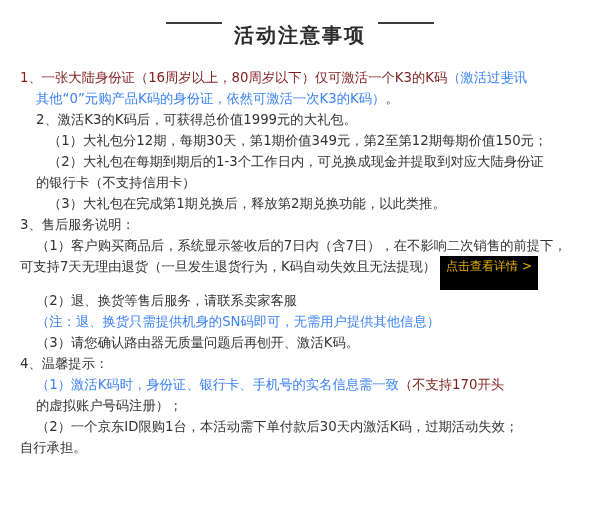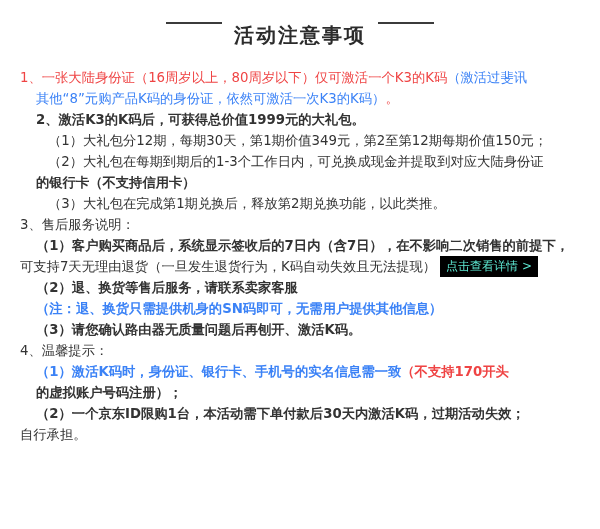--- a/index.html
+++ b/index.html
@@ -46,33 +46,33 @@
   .body {
     font-size: 13.3px;
     line-height: 21px;
   }
   .line {
     display: block;
     white-space: nowrap;
     letter-spacing: 0px;
   }
   .lvl0 { margin-left: 6px; }
-  .lvl1 { margin-left: 22px; font-weight: bold; }
+  .lvl1 { margin-left: 22px; }
   .lvl2 { margin-left: 34px; }
   .hang { margin-left: 22px; }
   .red { color: #3b82f6; }
-  .blk { color: #ef4444; }
+  .blk { color: #7f1d1d; }
   
   .detail-btn {
     display: inline-block;
     background: #000000;
-    color: #5eead4;
+    color: #eab308;
     font-size: 12px;
     line-height: 16px;
-    padding: 2px 6px 3px 6px;
+    padding: 2px 6px 16px 6px;
     margin-left: 4px;
     vertical-align: 1px;
     cursor: pointer;
     white-space: nowrap;
   }
   .sp { display: inline-block; text-align: center; }
 </style>
 </head>
 <body>
 
@@ -83,21 +83,21 @@
     <div class="title-text">活动注意事项</div>
     <div class="title-rule"></div>
   </div>
 
   <div class="body">
 
     <div class="line lvl0">
       <span class="blk">1、一张大陆身份证（16周岁以上，80周岁以下）仅可激活一个K3的K码</span><span class="red">（激活过斐讯</span>
     </div>
     <div class="line hang">
-      <span class="red">其他“8”元购产品K码的身份证，依然可激活一次K3的K码）</span><span class="blk">。</span>
+      <span class="red">其他“0”元购产品K码的身份证，依然可激活一次K3的K码）</span><span class="blk">。</span>
     </div>
 
     <div class="line lvl1">2、激活K3的K码后，可获得总价值1999元的大礼包。</div>
     <div class="line lvl2">（1）大礼包分12期，每期30天，第1期价值349元，第2至第12期每期价值150元；</div>
     <div class="line lvl2">（2）大礼包在每期到期后的1-3个工作日内，可兑换成现金并提取到对应大陆身份证</div>
     <div class="line lvl1">的银行卡（不支持信用卡）</div>
     <div class="line lvl2">（3）大礼包在完成第1期兑换后，释放第2期兑换功能，以此类推。</div>
 
     <div class="line lvl0">3、售后服务说明：</div>
     <div class="line lvl1">（1）客户购买商品后，系统显示签收后的7日内（含7日），在不影响二次销售的前提下，</div>

